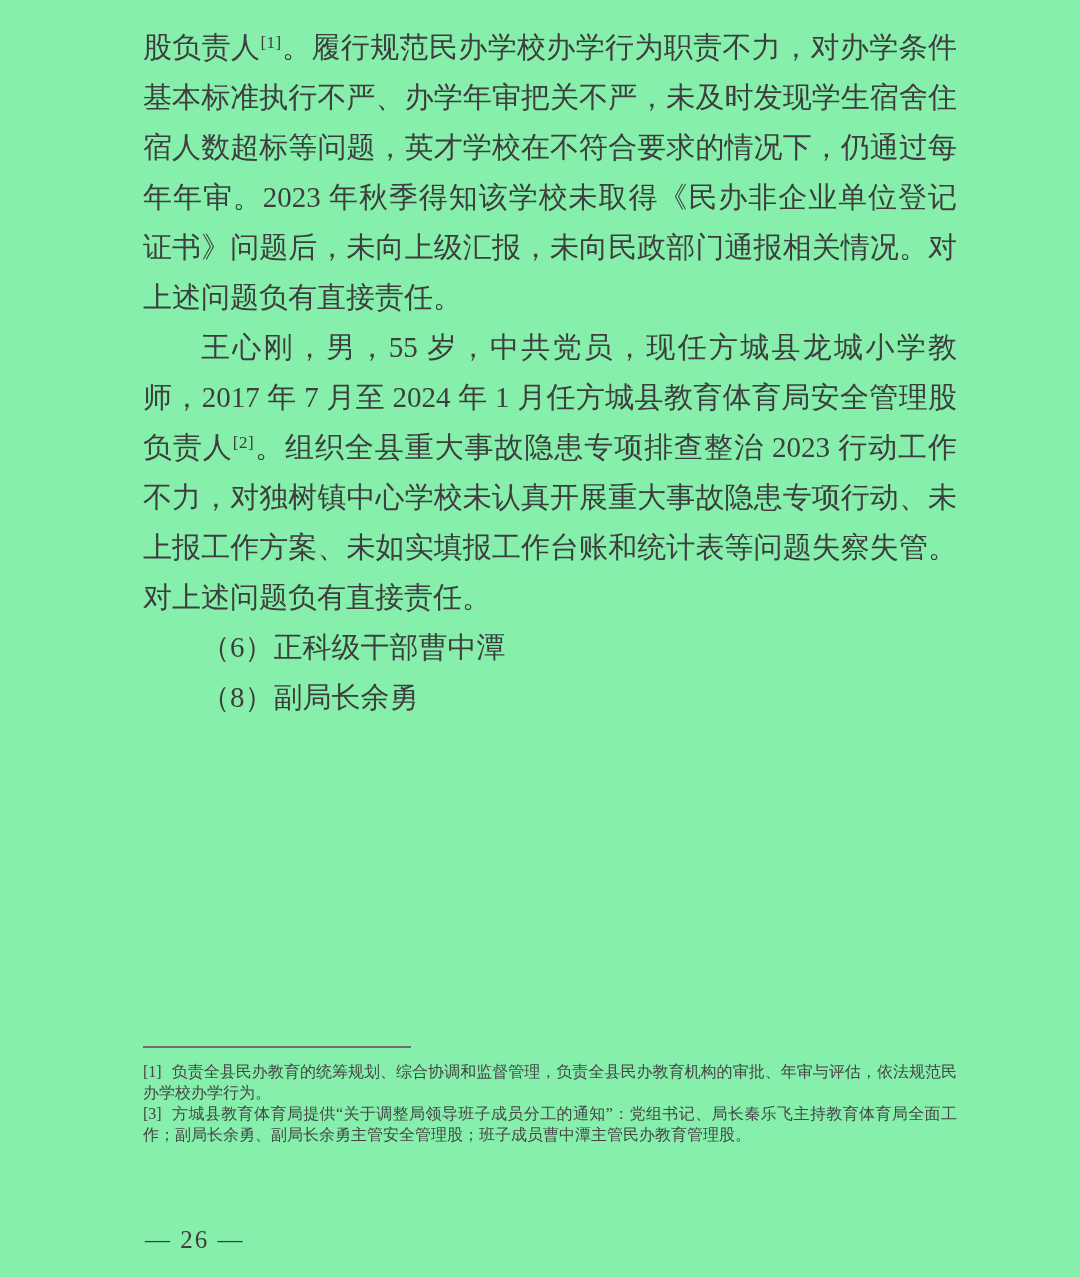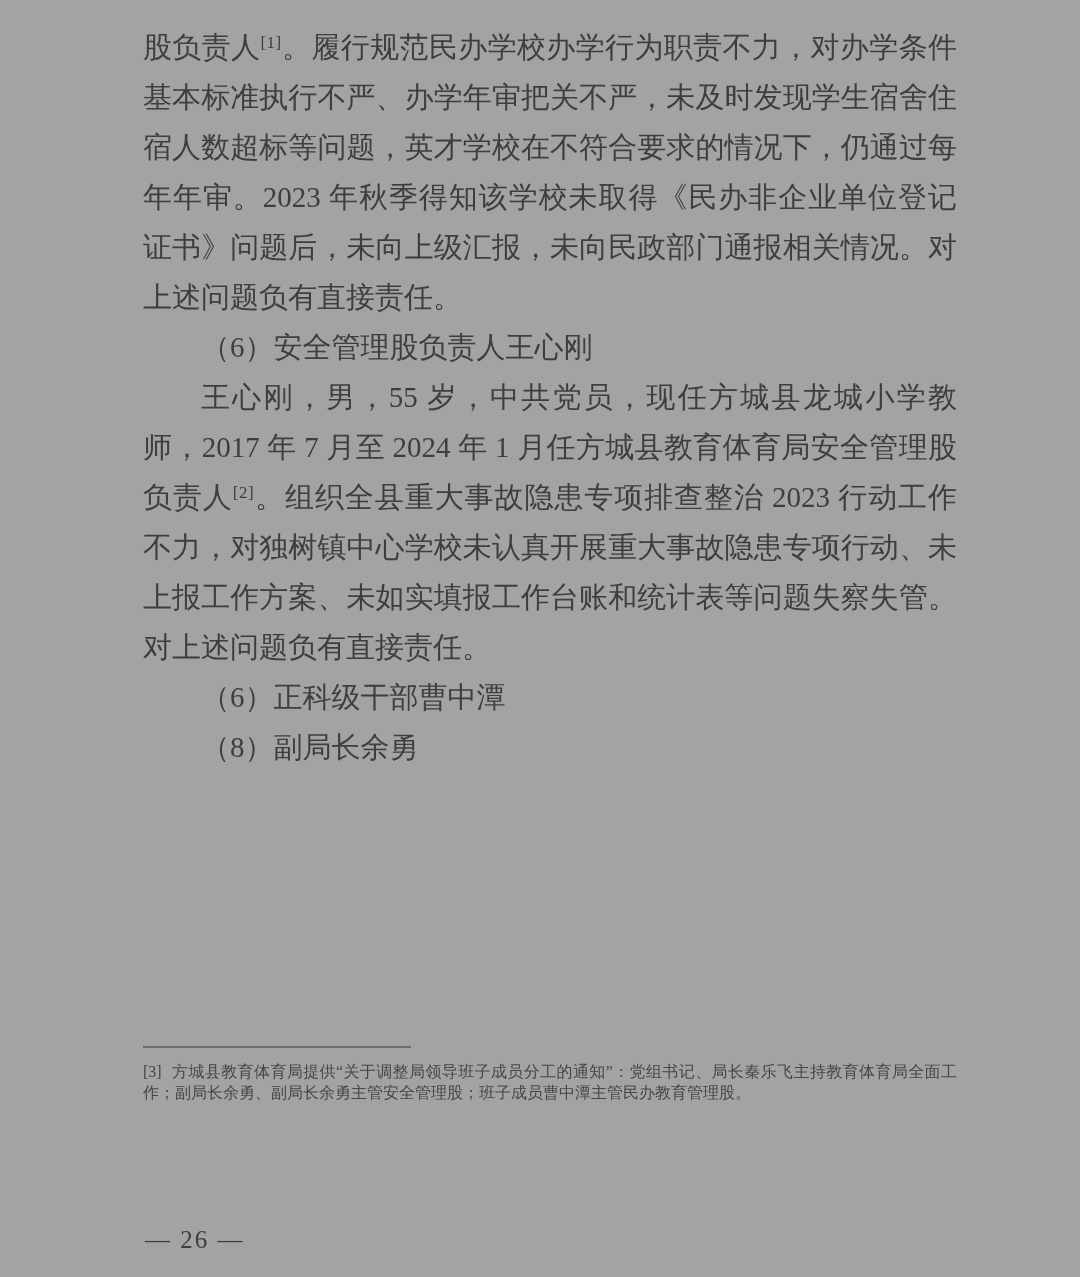--- a/index.html
+++ b/index.html
@@ -1,21 +1,21 @@
 <!DOCTYPE html>
 <html><head>
 <meta charset="utf-8">
 <style>
   * { margin: 0; padding: 0; box-sizing: border-box; }
   html, body { background: #ffffff; }
   .page {
     position: relative;
     width: 1080px;
     height: 1277px;
-    background: #a3a3a3;
+    background: #86efac;
     font-family: "Liberation Serif", "DejaVu Serif", serif;
     color: #3e3e3e;
     overflow: hidden;
   }
   .body-text {
     position: absolute;
     left: 143px;
     top: 22px;
     width: 814px;
     font-size: 29px;
@@ -64,34 +64,34 @@
 </style>
 </head>
 <body>
 
 <div class="page">
 
   <div class="body-text">
 
     <p class="para"><span>股负责人</span><sup class="fnref">[1]</sup><span>。履行规范民办学校办学行为职责不力，对办学条件基本标准执行不严、办学年审把关不严，未及时发现学生宿舍住宿人数超标等问题，英才学校在不符合要求的情况下，仍通过每年年审。2023 年秋季得知该学校未取得《民办非企业单位登记证书》问题后，未向上级汇报，未向民政部门通报相关情况。对上述问题负有直接责任。</span></p>
 
-    <p class="para indent">（6）安全管理股负责人王心刚</p>
 
     <p class="para indent"><span>王心刚，男，55 岁，中共党员，现任方城县龙城小学教师，2017 年 7 月至 2024 年 1 月任方城县教育体育局安全管理股负责人</span><sup class="fnref">[2]</sup><span>。组织全县重大事故隐患专项排查整治 2023 行动工作不力，对独树镇中心学校未认真开展重大事故隐患专项行动、未上报工作方案、未如实填报工作台账和统计表等问题失察失管。对上述问题负有直接责任。</span></p>
 
     <p class="para indent">（6）正科级干部曹中潭</p>
 
 
     <p class="para indent">（8）副局长余勇</p>
 
   </div>
 
   <div class="footnotes">
     <div class="fn-rule"></div>
 
+    <p class="fn"><span class="fn-marker">[1]</span><span>负责全县民办教育的统筹规划、综合协调和监督管理，负责全县民办教育机构的审批、年审与评估，依法规范民办学校办学行为。</span></p>
 
 
     <p class="fn"><span class="fn-marker">[3]</span><span>方城县教育体育局提供“关于调整局领导班子成员分工的通知”：党组书记、局长秦乐飞主持教育体育局全面工作；副局长余勇、副局长余勇主管安全管理股；班子成员曹中潭主管民办教育管理股。</span></p>
   </div>
 
   <div class="page-number">— 26 —</div>
 
 </div>
 
 </body></html>

